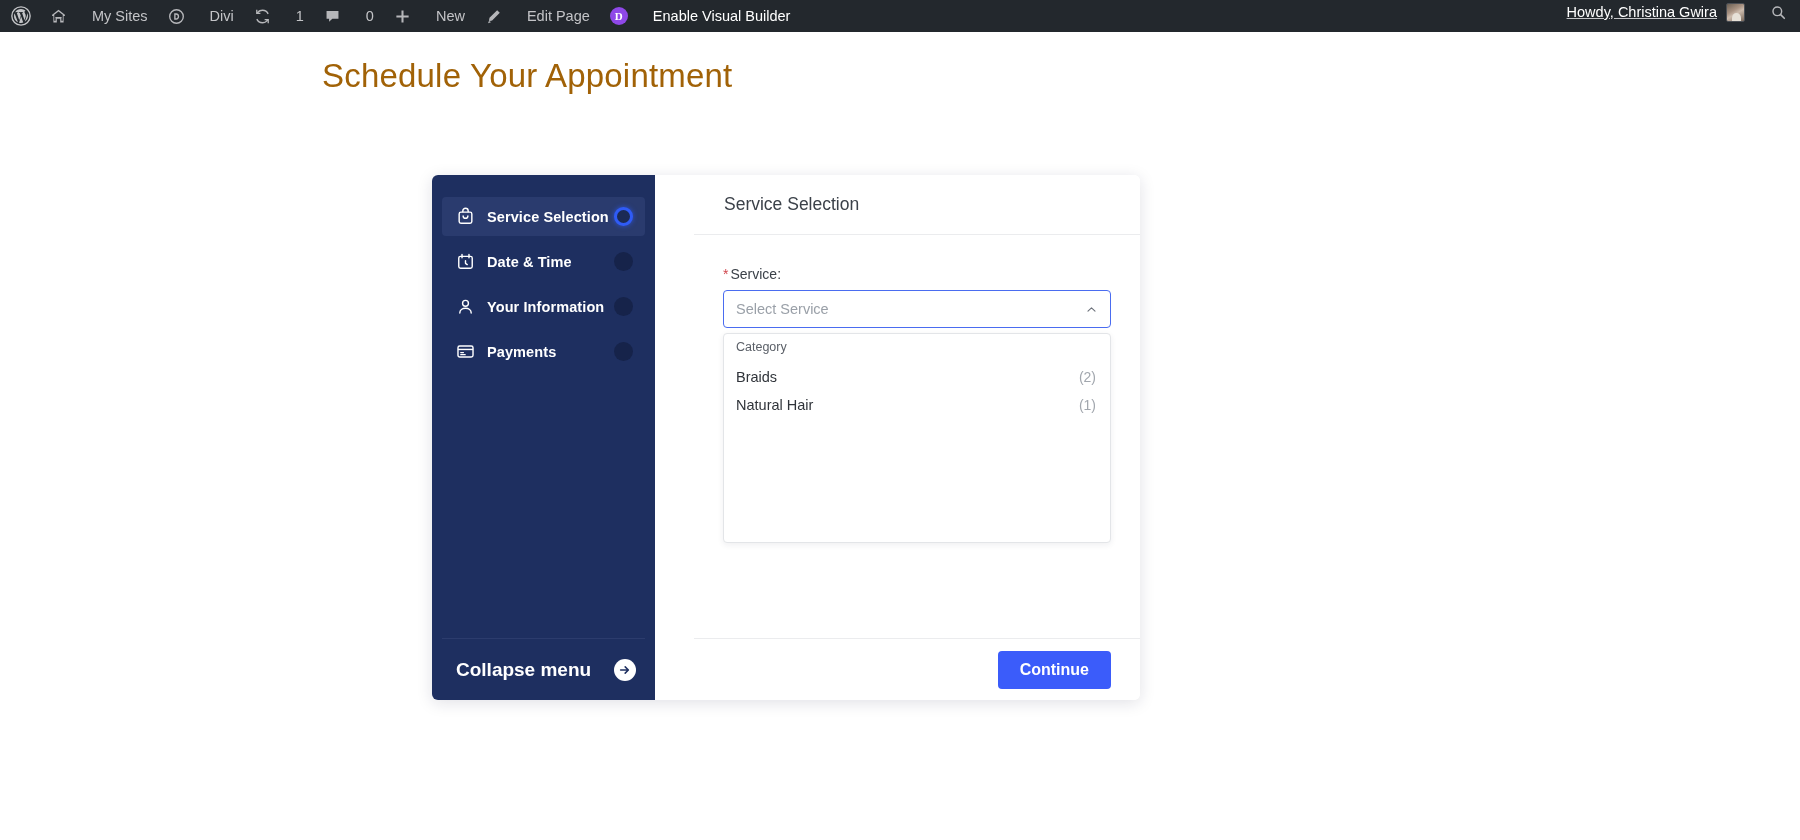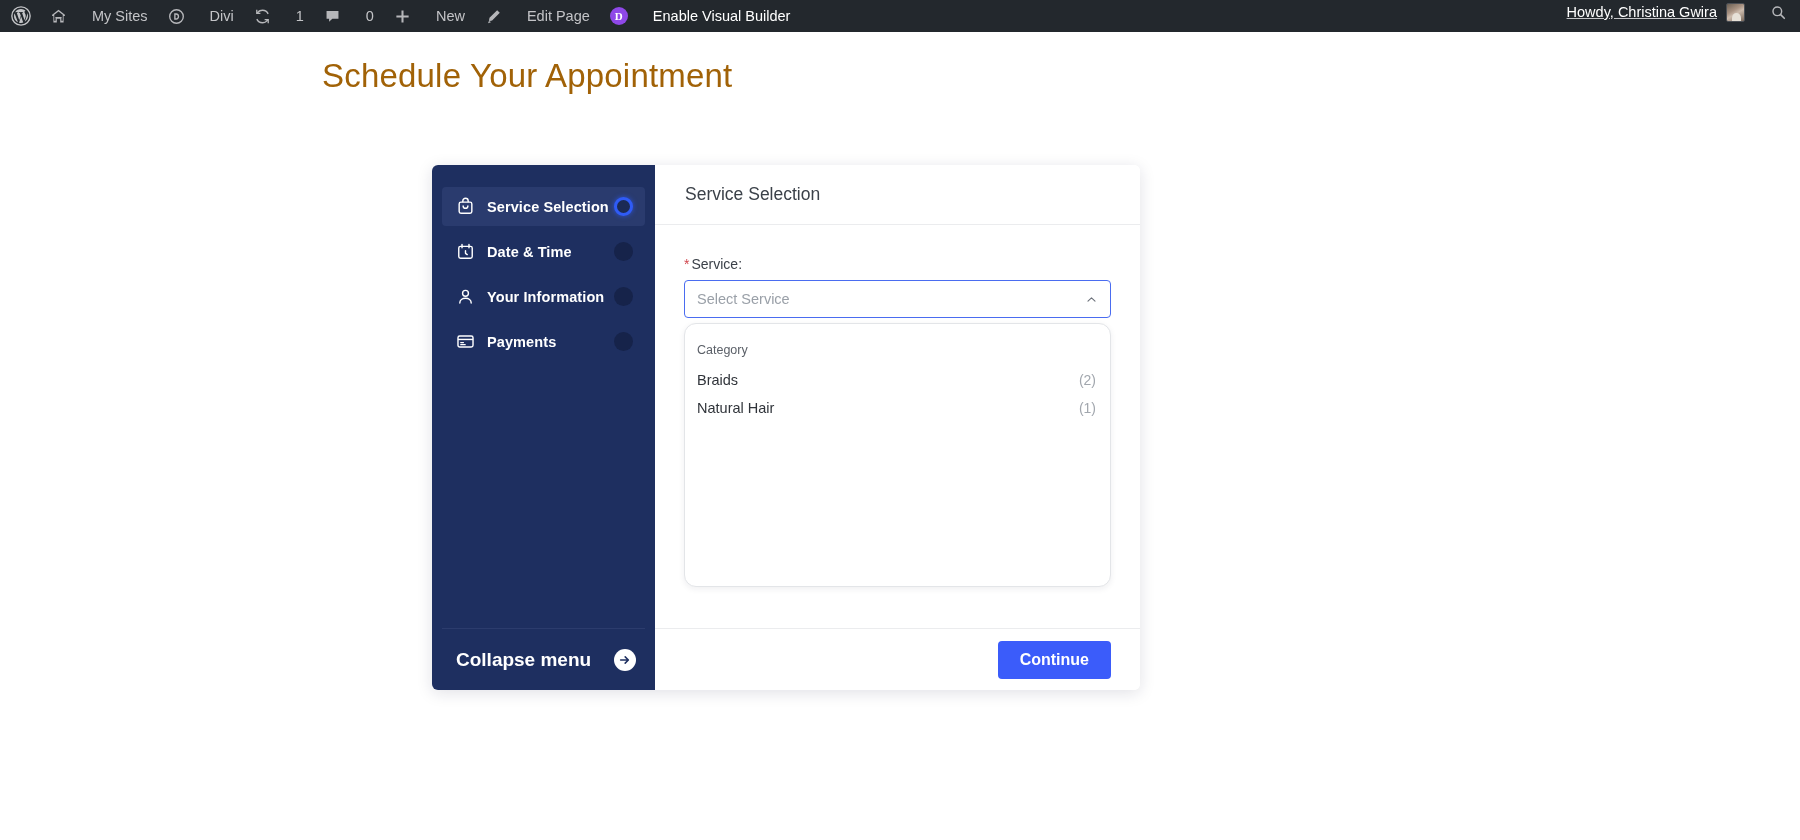--- a/index.html
+++ b/index.html
@@ -57,25 +57,26 @@
     padding: 25px 0 0 322px;
   }
   .page-title {
     font-size: 33px; font-weight: 400; color: #a16207;
     letter-spacing: .2px;
   }
 
   
   .widget-wrap {
     position: absolute;
-    left: 432px; top: 165px;
+    left: 432px; top: 175px;
     width: 708px; height: 525px;
     display: flex;
     box-shadow: 0 3px 16px rgba(20,25,60,.13);
     border-radius: 6px;
+    gap: 39px;
   }
   .sidebar {
     width: 223px; flex: none;
     background: #1e2f60;
     border-radius: 6px 0 0 6px;
     display: flex; flex-direction: column;
     padding: 22px 10px 0 10px;
     position: relative;
   }
   .step {
@@ -155,25 +156,25 @@
     padding: 0 12px;
     cursor: pointer;
     background: #fff;
   }
   .select-placeholder {
     flex: 1 1 auto; color: #9aa0a8; font-size: 14.5px;
   }
   .dropdown {
     margin-top: 5px;
     border: 1px solid #e3e5e8;
-    border-radius: 12px;
+    border-radius: 4px;
     background: #fff;
-    height: 264px;
+    height: 210px;
     box-shadow: 0 2px 6px rgba(30,35,60,.07);
-    padding-top: 15px;
+    padding-top: 2px;
     overflow: hidden;
   }
   .dd-group-title {
     font-size: 12.5px; color: #5b6068;
     padding: 4px 12px 9px 12px;
   }
   .dd-item {
     display: flex; align-items: center;
     padding: 6px 14px 6px 12px;
     font-size: 14.5px; color: #30343a;

